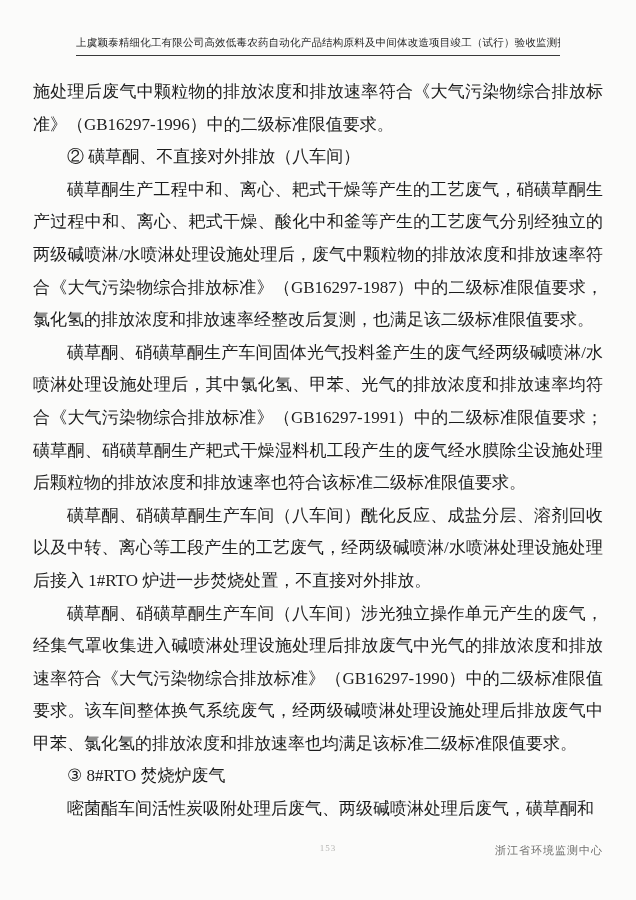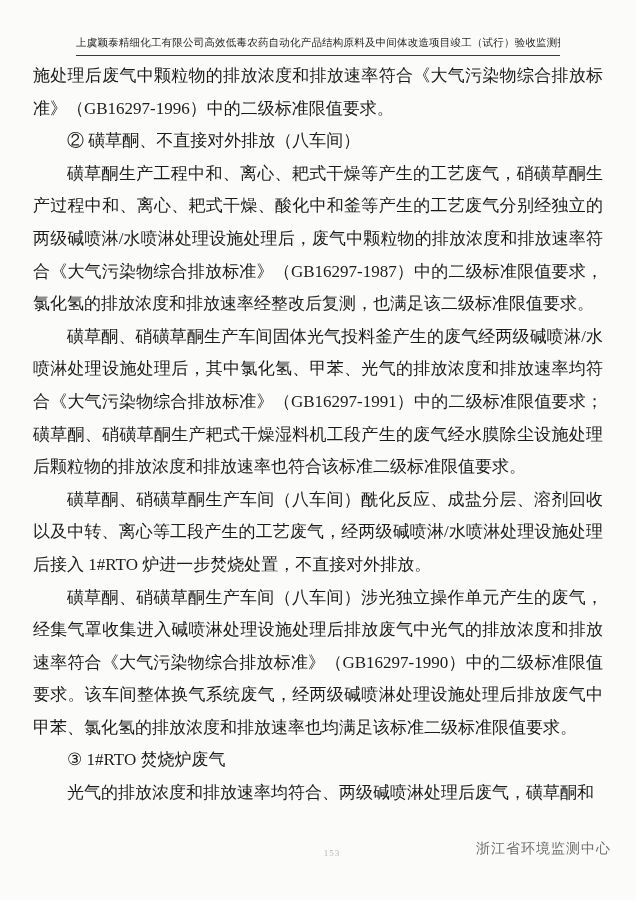--- a/index.html
+++ b/index.html
@@ -31,75 +31,74 @@
     font-size: 10.5px;
     letter-spacing: 0.2px;
     color: #2a2a2a;
     border-bottom: 1.6px solid #3a3a3a;
     padding-bottom: 5px;
     white-space: nowrap;
     overflow: hidden;
   }
   .body-text {
     position: absolute;
-    top: 60px;
+    top: 76px;
     left: 33px;
     right: 33px;
     font-size: 17px;
     line-height: 32.6px;
     text-align: justify;
     text-justify: inter-character;
     color: #1e1e1e;
   }
   .body-text p {
     margin: 0;
     padding: 0;
   }
   .para { text-indent: 2em; }
   .cont { text-indent: 0; }
   .heading { text-indent: 2em; }
   .footer {
     position: absolute;
     bottom: 42px;
     left: 33px;
-    right: 25px;
+    right: 33px;
     display: flex;
-    align-items: flex-end;
   }
   .footer .spacer { flex: 1; }
   .page-number {
     font-size: 9px;
     color: #b5b5b3;
     letter-spacing: 1px;
     transform: translateX(10px);
   }
   .footer-org {
     flex: 1;
     text-align: right;
-    font-size: 14px;
+    font-size: 11px;
     color: #6f6f6d;
     letter-spacing: 1px;
   }
 </style>
 </head>
 <body>
 
 <div class="page">
 
   <div class="running-header scan">上虞颖泰精细化工有限公司高效低毒农药自动化产品结构原料及中间体改造项目竣工（试行）验收监测报告（修订版）</div>
 
   <div class="body-text scan">
     <p class="cont">施处理后废气中颗粒物的排放浓度和排放速率符合《大气污染物综合排放标准》（GB16297-1996）中的二级标准限值要求。</p>
     <p class="heading">② 磺草酮、不直接对外排放（八车间）</p>
     <p class="para">磺草酮生产工程中和、离心、耙式干燥等产生的工艺废气，硝磺草酮生产过程中和、离心、耙式干燥、酸化中和釜等产生的工艺废气分别经独立的两级碱喷淋/水喷淋处理设施处理后，废气中颗粒物的排放浓度和排放速率符合《大气污染物综合排放标准》（GB16297-1987）中的二级标准限值要求，氯化氢的排放浓度和排放速率经整改后复测，也满足该二级标准限值要求。</p>
     <p class="para">磺草酮、硝磺草酮生产车间固体光气投料釜产生的废气经两级碱喷淋/水喷淋处理设施处理后，其中氯化氢、甲苯、光气的排放浓度和排放速率均符合《大气污染物综合排放标准》（GB16297-1991）中的二级标准限值要求；磺草酮、硝磺草酮生产耙式干燥湿料机工段产生的废气经水膜除尘设施处理后颗粒物的排放浓度和排放速率也符合该标准二级标准限值要求。</p>
     <p class="para">磺草酮、硝磺草酮生产车间（八车间）酰化反应、成盐分层、溶剂回收以及中转、离心等工段产生的工艺废气，经两级碱喷淋/水喷淋处理设施处理后接入 1#RTO 炉进一步焚烧处置，不直接对外排放。</p>
     <p class="para">磺草酮、硝磺草酮生产车间（八车间）涉光独立操作单元产生的废气，经集气罩收集进入碱喷淋处理设施处理后排放废气中光气的排放浓度和排放速率符合《大气污染物综合排放标准》（GB16297-1990）中的二级标准限值要求。该车间整体换气系统废气，经两级碱喷淋处理设施处理后排放废气中甲苯、氯化氢的排放浓度和排放速率也均满足该标准二级标准限值要求。</p>
-    <p class="heading">③ 1#RTO 焚烧炉废气</p>
-    <p class="para">光气的排放浓度和排放速率均符合、两级碱喷淋处理后废气，磺草酮和</p>
+    <p class="heading">③ 8#RTO 焚烧炉废气</p>
+    <p class="para">嘧菌酯车间活性炭吸附处理后废气、两级碱喷淋处理后废气，磺草酮和</p>
   </div>
 
   <div class="footer">
     <span class="spacer"></span>
     <span class="page-number scan">153</span>
     <span class="footer-org scan">浙江省环境监测中心</span>
   </div>
 
 </div>
 

